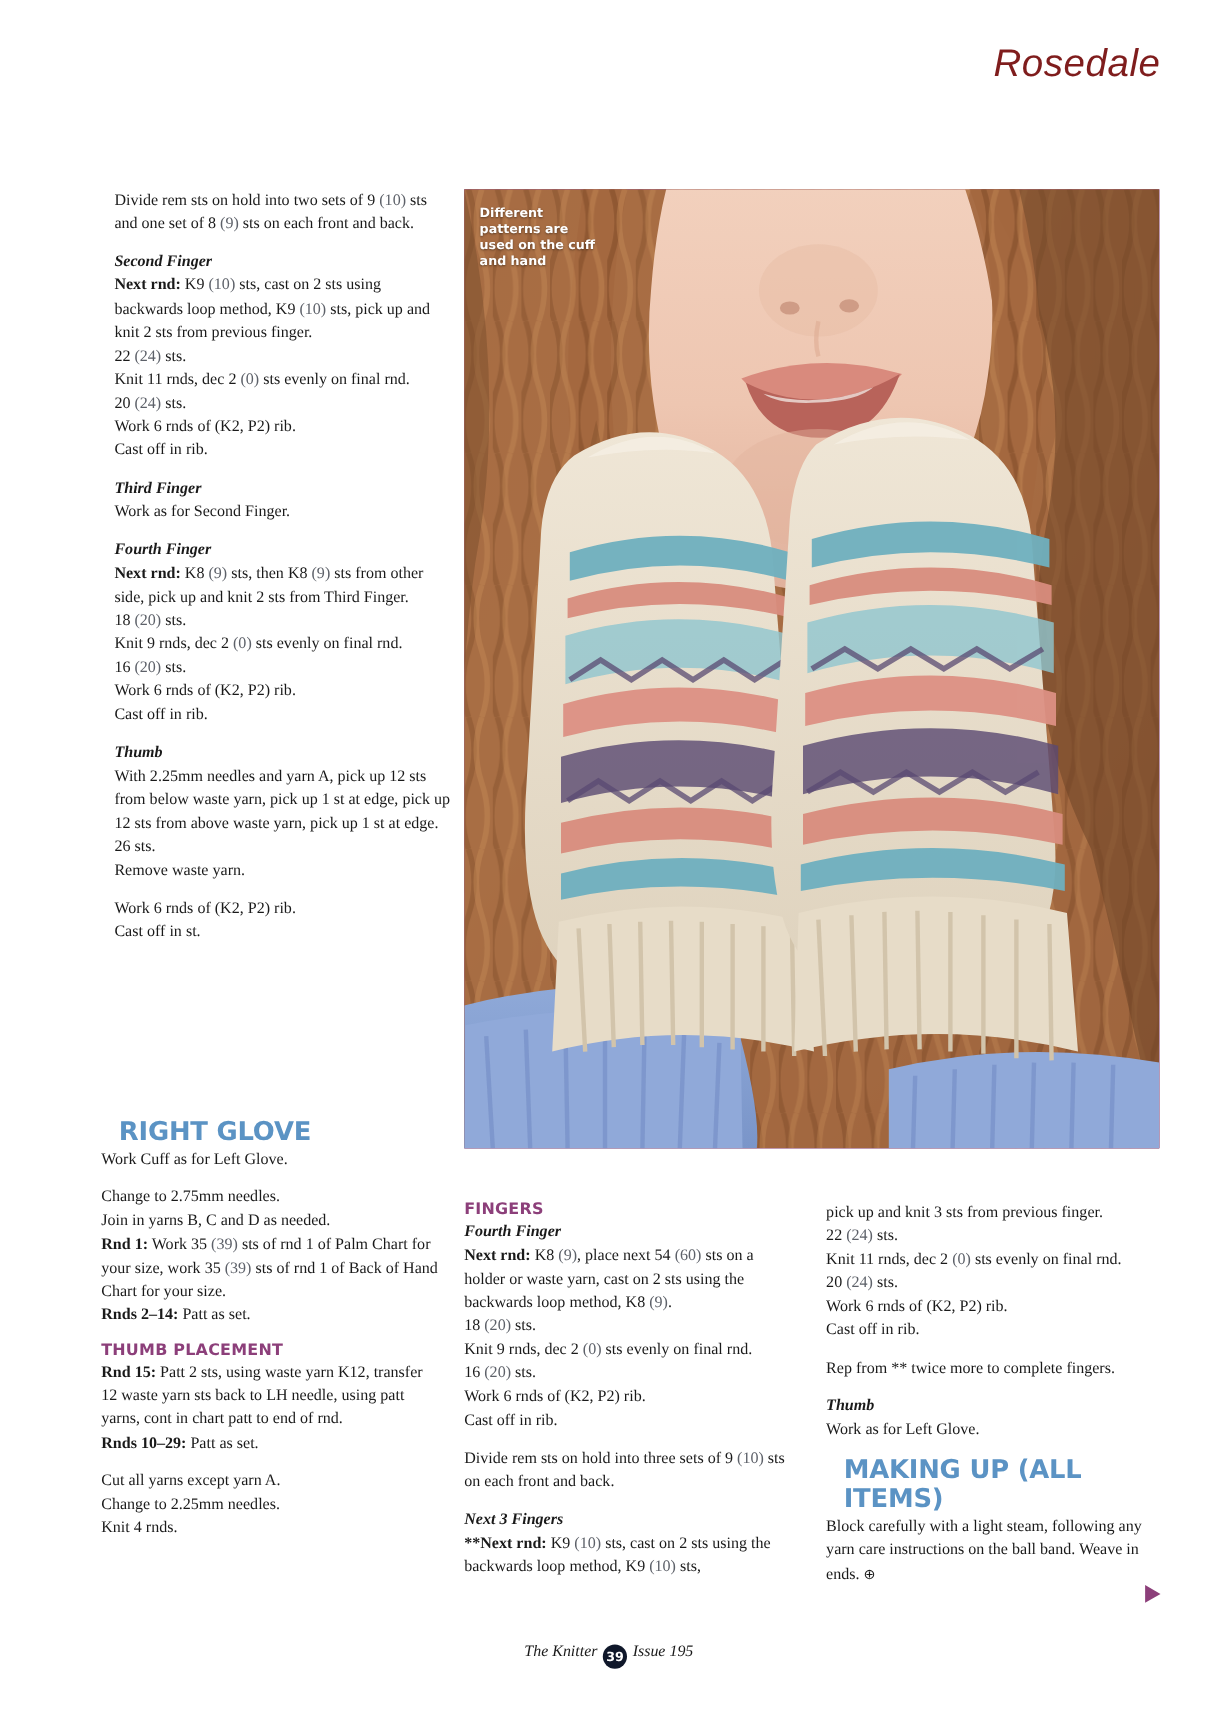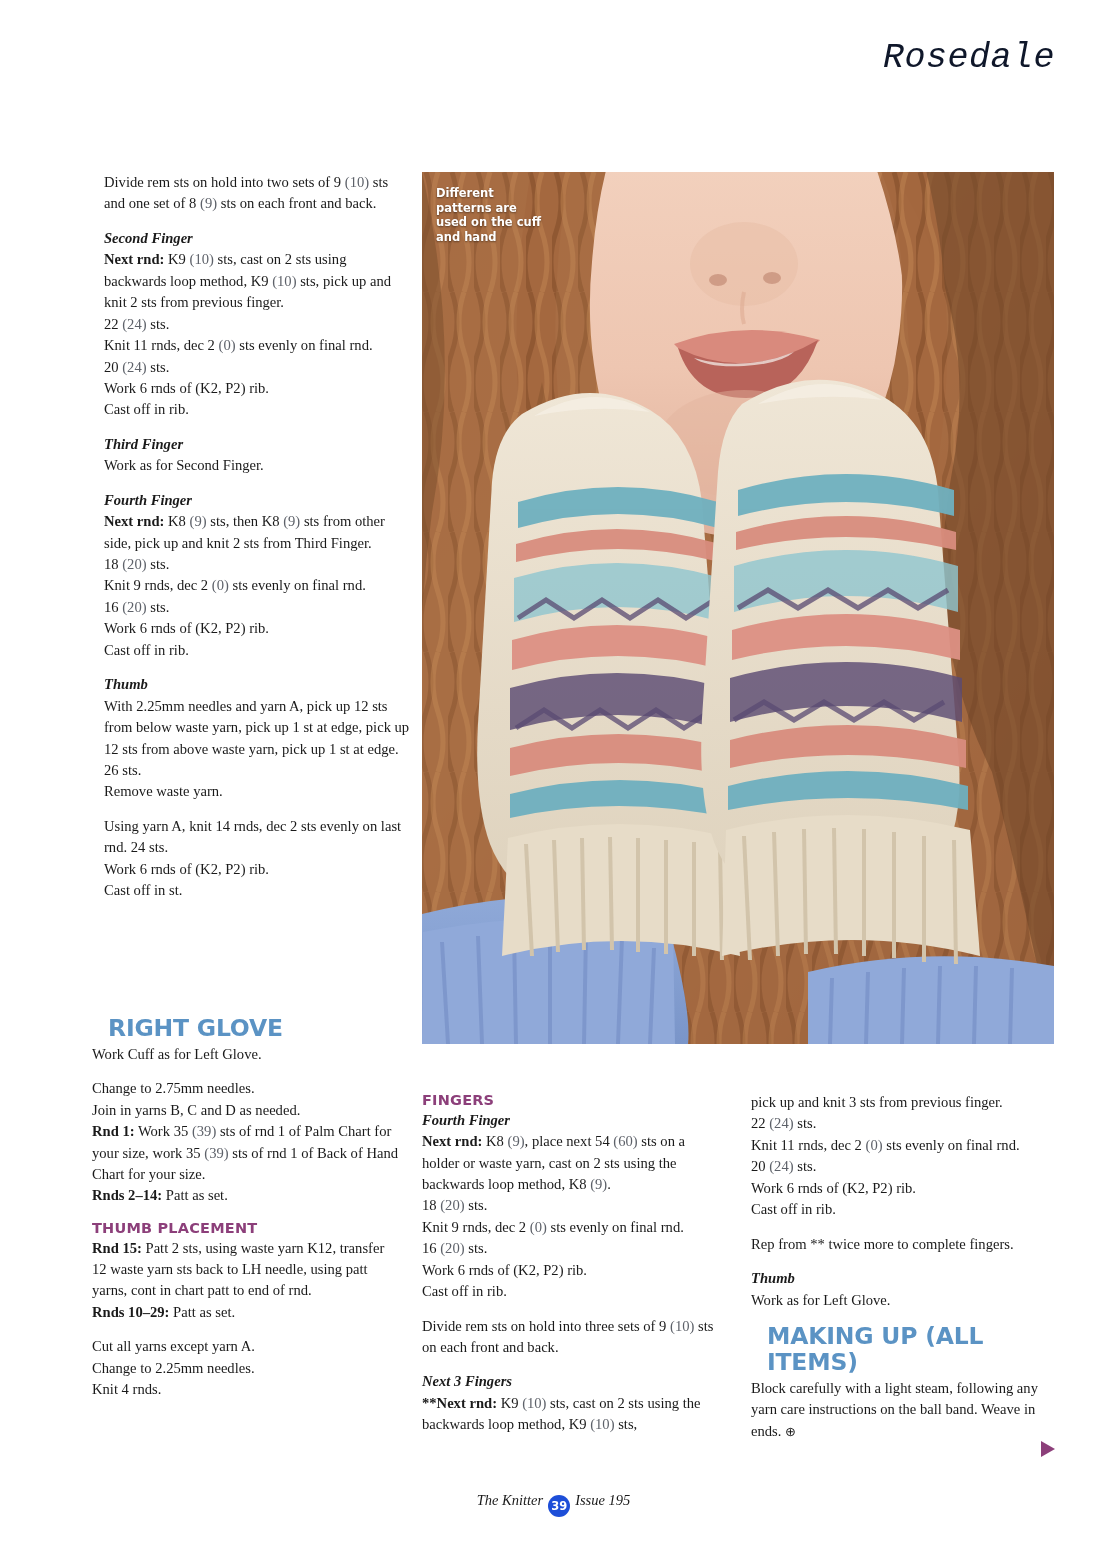--- a/index.html
+++ b/index.html
@@ -14,25 +14,25 @@
     font-family: "Liberation Serif", serif;
     color: #1a1a1a;
     overflow: hidden;
   }
 
   
   .page-title {
     position: absolute;
     top: 38px;
     right: 52px;
-    font-family: Liberation Mono, monospace;
+    font-family: Liberation Sans, sans-serif;
     font-style: italic;
     font-size: 35px;
     letter-spacing: 0.5px;
-    color: #0f172a;
+    color: #7f1d1d;
   }
 
   
   .col {
     position: absolute;
     font-size: 14.6px;
     line-height: 1.47;
     text-align: left;
   }
   .col p { margin: 0 0 0 0; }
@@ -124,21 +124,21 @@
     font-family: "Liberation Serif", serif;
     font-style: italic;
     font-size: 14.5px;
     color: #1a1a1a;
   }
   .page-badge {
     display: inline-block;
     width: 22px;
     height: 22px;
     border-radius: 50%;
-    background: #1d4ed8;
+    background: #0f172a;
     color: #fff;
     font-style: normal;
     font-family: "DejaVu Sans", sans-serif;
     font-weight: bold;
     font-size: 11.5px;
     line-height: 22px;
     text-align: center;
     vertical-align: -5px;
     margin: 0 5px;
   }
@@ -330,21 +330,20 @@
   <p>Work 6 rnds of (K2, P2) rib.</p>
   <p>Cast off in rib.</p>
 
   <div class="spacer"></div>
   <h3 class="sub">Thumb</h3>
   <p>With 2.25mm needles and yarn A, pick up 12 sts from below waste yarn, pick up 1 st at edge, pick up 12 sts from above waste yarn, pick up 1 st at edge.</p>
   <p>26 sts.</p>
   <p>Remove waste yarn.</p>
 
   <div class="spacer"></div>
-  <p>Using yarn A, knit 14 rnds, dec 2 sts evenly on last rnd. 24 sts.</p>
   <p>Work 6 rnds of (K2, P2) rib.</p>
   <p>Cast off in st.</p>
 </div>
 
 <div class="col col-left-lower">
   <h2 class="heading-blue">RIGHT GLOVE</h2>
   <p>Work Cuff as for Left Glove.</p>
 
   <div class="spacer"></div>
   <p>Change to 2.75mm needles.</p>

